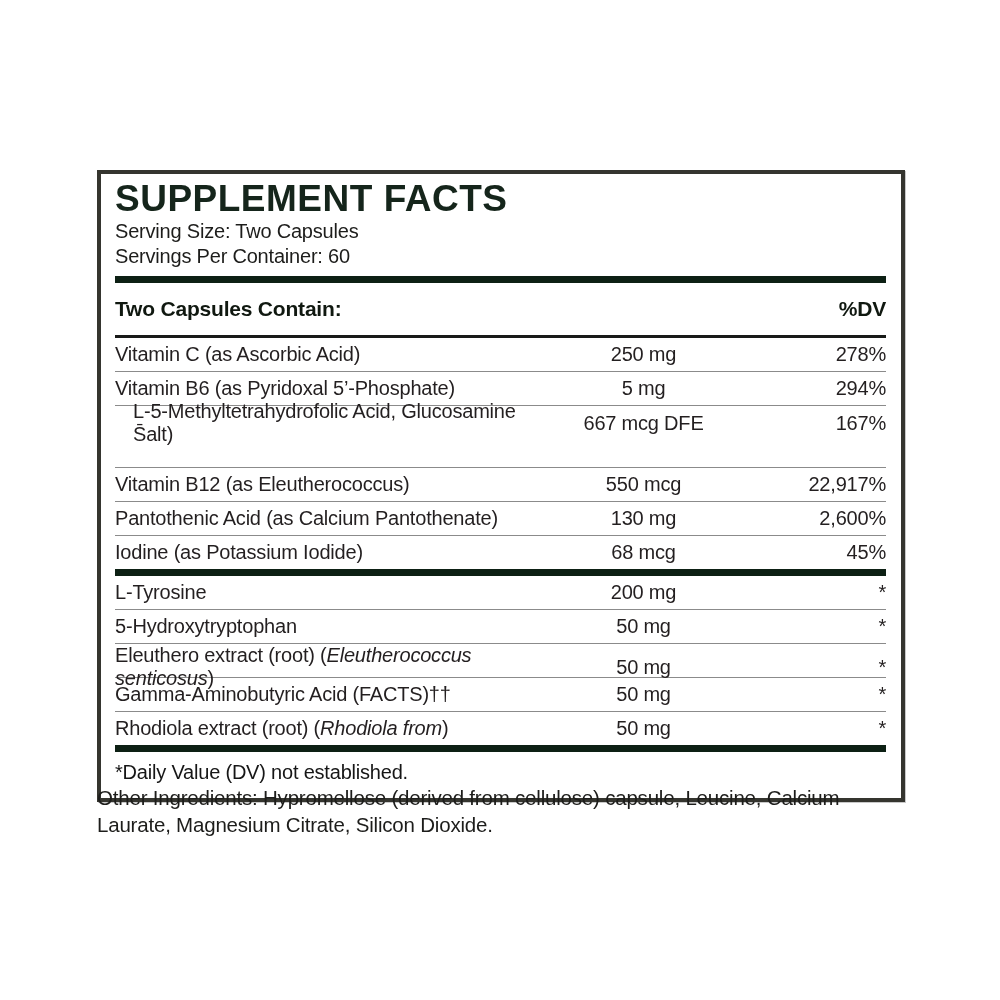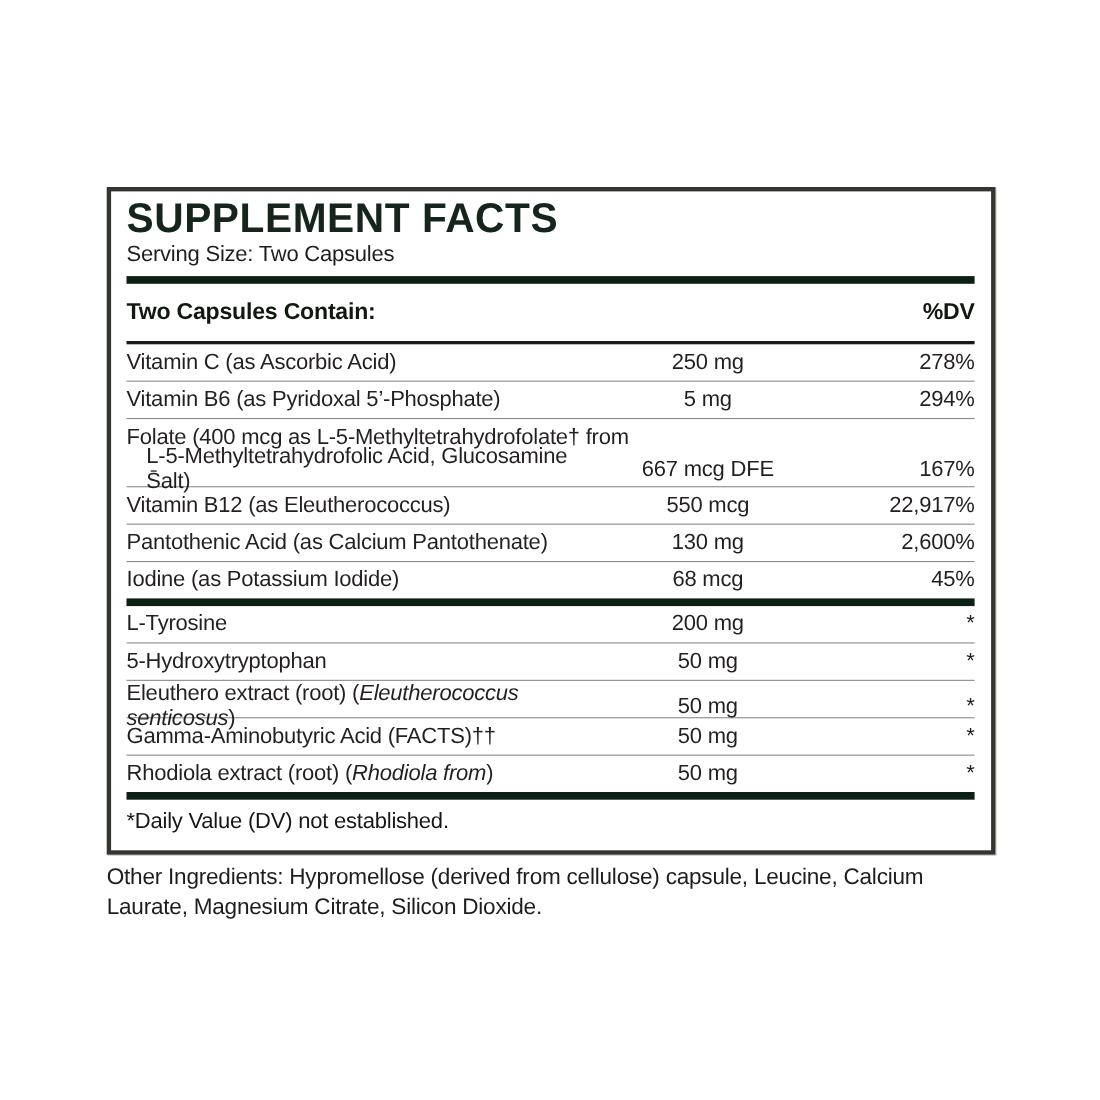--- a/index.html
+++ b/index.html
@@ -108,20 +108,21 @@
 </style>
 </head>
 <body>
 
 <div class="page">
 
   <div class="facts-panel">
 
     <div class="panel-title">SUPPLEMENT FACTS</div>
     <div class="serving-line">Serving Size: Two Capsules</div>
+    <div class="serving-line">Servings Per Container: 60</div>
 
     <div class="bar-thick"></div>
 
     <div class="header-row">
       <div>Two Capsules Contain:</div>
       <div class="header-dv">%DV</div>
     </div>
 
     <div class="bar-header"></div>
 
@@ -133,21 +134,20 @@
         <div class="cell-dv">278%</div>
       </div>
 
       <div class="nutrient-row">
         <div class="cell-label"><span>Vitamin B6 (as Pyridoxal 5’-Phosphate)</span></div>
         <div class="cell-amount">5 mg</div>
         <div class="cell-dv">294%</div>
       </div>
 
       <div class="nutrient-row two-line">
-        <div class="label-line1">Folate (400 mcg as L-5-Methyltetrahydrofolate† from</div>
         <div class="label-line2">L-5-Methyltetrahydrofolic Acid, Glucosamine S̄alt)</div>
         <div class="cell-amount">667 mcg DFE</div>
         <div class="cell-dv">167%</div>
       </div>
 
       <div class="nutrient-row">
         <div class="cell-label"><span>Vitamin B12 (as Eleutherococcus)</span></div>
         <div class="cell-amount">550 mcg</div>
         <div class="cell-dv">22,917%</div>
       </div>

